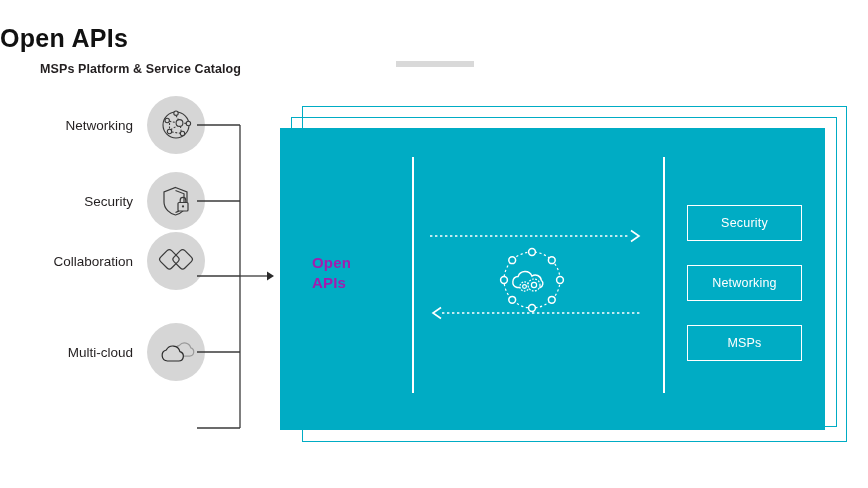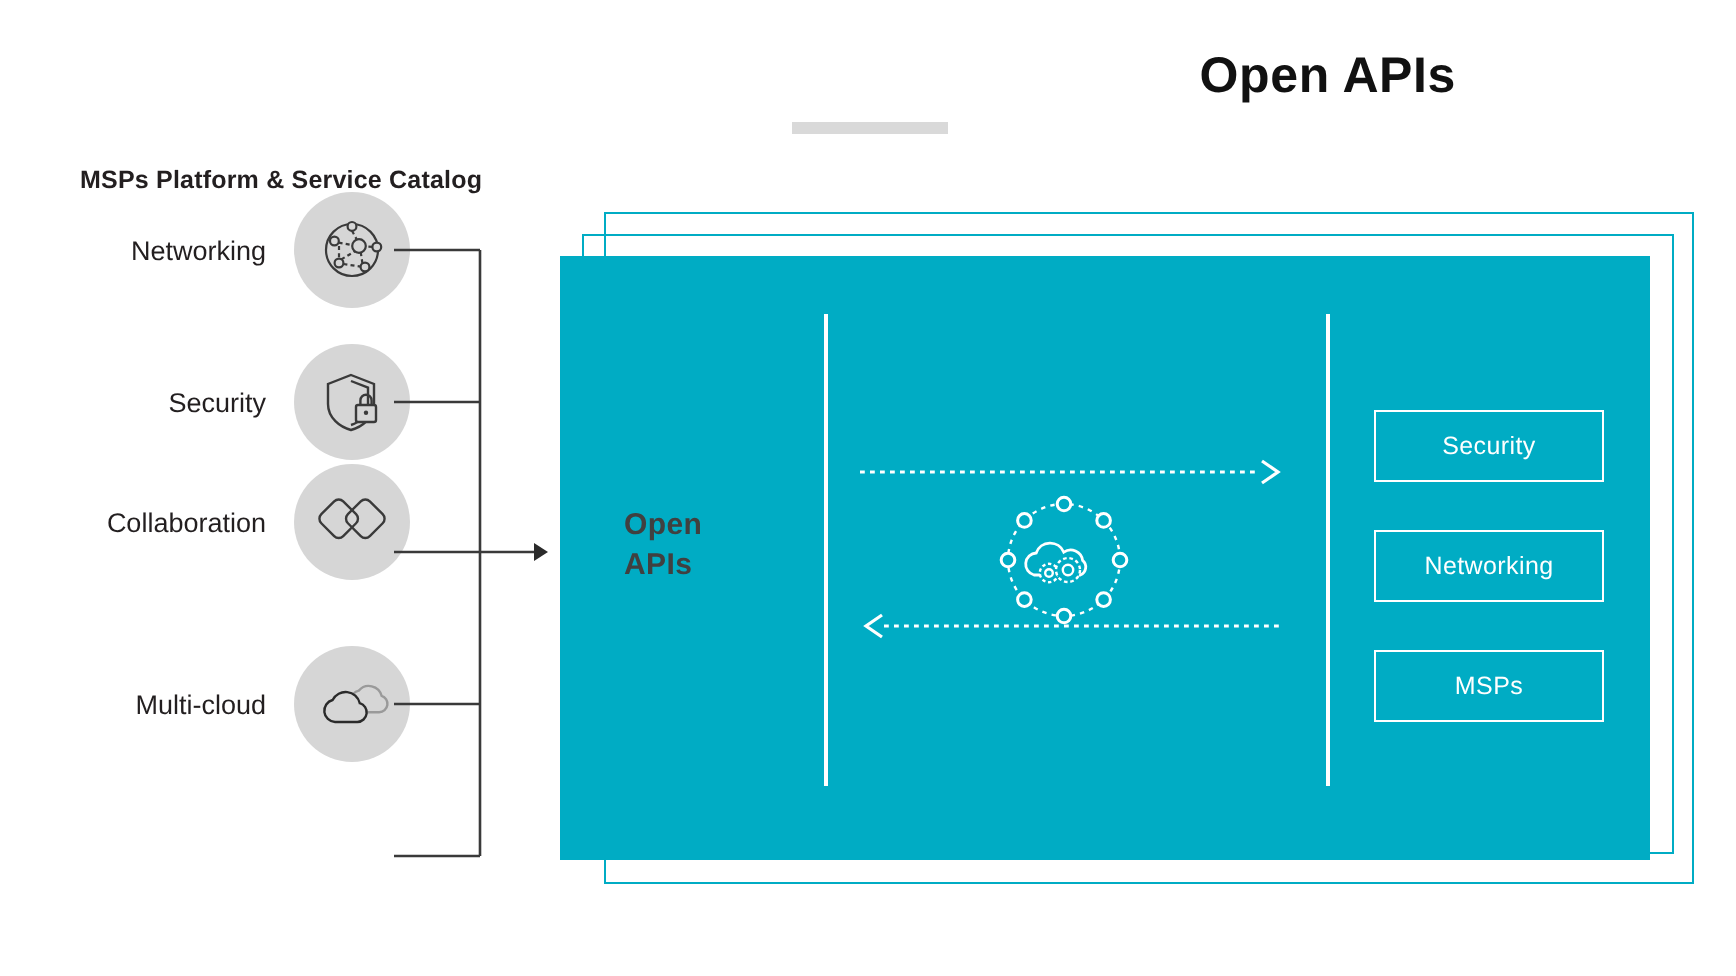--- a/index.html
+++ b/index.html
@@ -15,21 +15,21 @@
     font-family: "Liberation Sans", sans-serif;
     color: #231f20;
   }
 
   
   .page-title {
     position: absolute;
     left: 0;
     top: 24px;
     width: 728px;
-    text-align: right;
+    text-align: left;
     font-size: 25px;
     font-weight: bold;
     letter-spacing: 0.3px;
     color: #111111;
   }
   .title-rule {
     position: absolute;
     left: 396px;
     top: 61px;
     width: 78px;
@@ -38,21 +38,20 @@
   }
   .catalog-heading {
     position: absolute;
     left: 40px;
     top: 62px;
     font-size: 12.5px;
     font-weight: bold;
     letter-spacing: 0.1px;
     color: #231f20;
     white-space: nowrap;
-    margin-top: 21px;
   }
 
   
   .catalog {
     position: absolute;
     left: 0;
     top: 0;
     width: 250px;
     height: 488px;
   }
@@ -109,21 +108,21 @@
     width: 545px;
     height: 302px;
     background: #00acc4;
   }
 
   .panel-label {
     position: absolute;
     left: 312px;
     top: 253px;
     width: 80px;
-    color: #404040;
+    color: #a21caf;
     font-size: 15px;
     font-weight: bold;
     line-height: 1.35;
     letter-spacing: 0.2px;
   }
 
   .divider {
     position: absolute;
     top: 157px;
     width: 1.6px;

